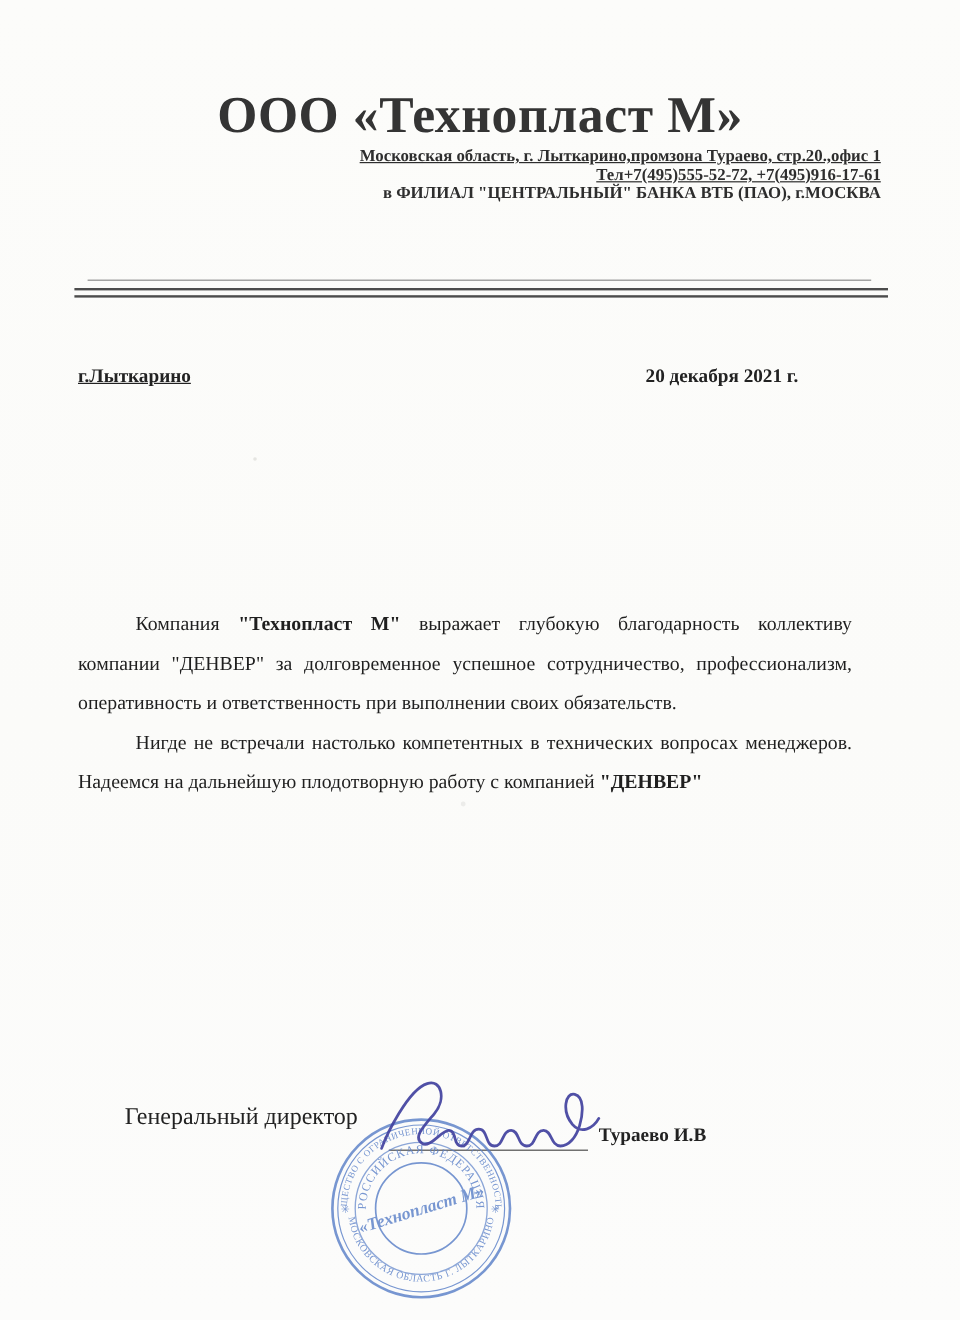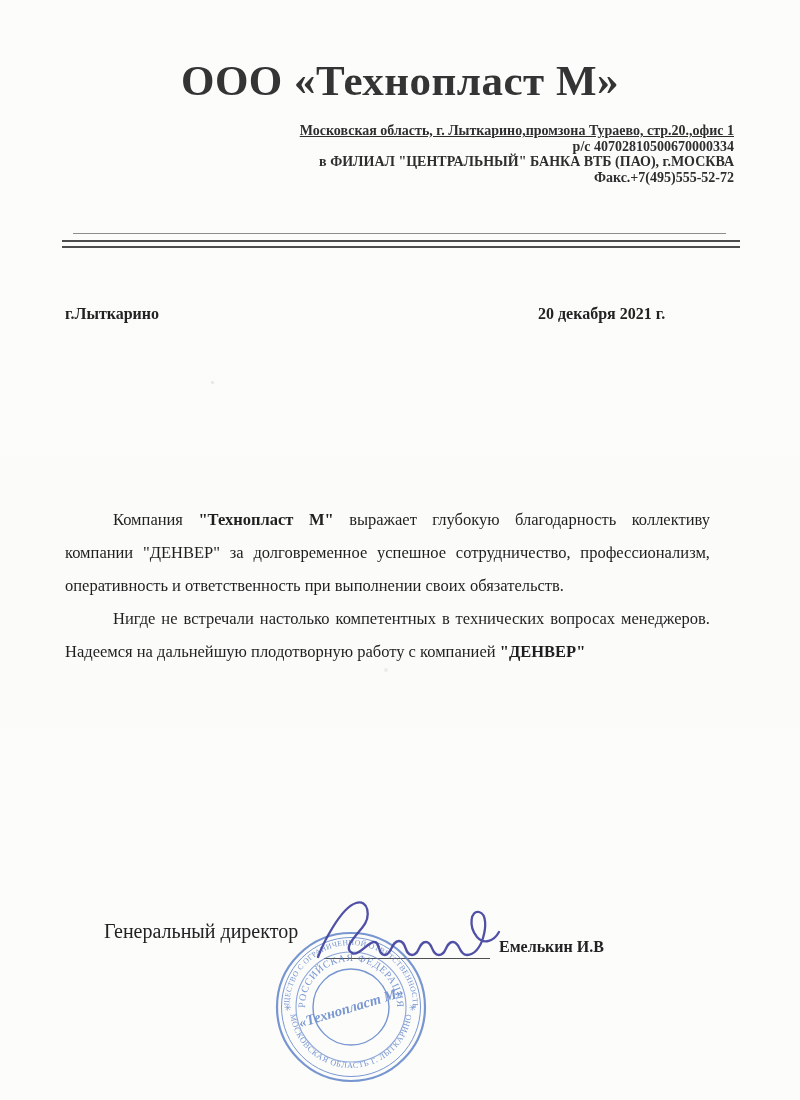--- a/index.html
+++ b/index.html
@@ -3,36 +3,36 @@
 <meta charset="utf-8">
 <style>
   html,body{margin:0;padding:0;}
   body{background:#e9e9e7;font-family:"Liberation Serif",serif;}
   .page{
     position:relative;width:800px;height:1100px;margin:0 auto;
     background:linear-gradient(180deg,#fcfcfa 0%,#fbfbf9 55%,#fcfcfb 100%);
     color:#262626;overflow:hidden;
   }
   .company-title{
-    position:absolute;top:56px;left:0;width:100%;text-align:center;
+    position:absolute;top:72px;left:0;width:100%;text-align:center;
     font-size:43px;font-weight:bold;letter-spacing:.5px;color:#343434;
     font-family:"Liberation Serif",serif;
   }
   .letterhead{
     position:absolute;top:123px;left:2px;width:732px;text-align:right;
     font-weight:bold;font-size:14px;line-height:15.6px;color:#2e2e2e;
   }
   .letterhead .ln{display:block;white-space:pre;}
   .letterhead .u{text-decoration:underline;}
   .rule-thin{position:absolute;top:233px;left:73px;width:653px;height:1px;background:#8d8d8d;}
   .rule-double{
     position:absolute;top:240px;left:62px;width:678px;height:4px;
     border-top:2px solid #4c4c4c;border-bottom:2px solid #4c4c4c;
   }
-  .city{position:absolute;top:305px;left:65px;font-size:16px;font-weight:bold;color:#222;}
+  .city{position:absolute;top:305px;left:65px;font-size:16px;font-weight:bold;color:#222;text-decoration:underline;}
   .date{position:absolute;top:305px;left:538px;font-size:16px;font-weight:bold;color:#222;text-align:center;}
   .body-text{
     position:absolute;top:503px;left:65px;width:645px;
     font-size:16.5px;line-height:33px;text-align:justify;color:#1f1f1f;
   }
   .body-text p{margin:0;text-indent:48px;}
   .sig-role{position:absolute;top:920px;left:104px;font-size:20px;font-weight:normal;color:#222;}
   .sig-name{position:absolute;top:938px;left:499px;font-size:16px;font-weight:bold;color:#222;}
   .sig-line{position:absolute;top:958px;left:324px;width:166px;height:1px;background:#4f4f4f;}
   .overlay{position:absolute;top:0;left:0;pointer-events:none;}
@@ -42,39 +42,38 @@
 </style>
 </head>
 <body>
 
 <div class="page">
 
   <div class="company-title">ООО «Технопласт М»</div>
 
   <div class="letterhead">
     <span class="ln u">Московская область, г. Лыткарино,промзона Тураево, стр.20.,офис 1</span>
-    <span class="ln">р/с 40702810500670000334</span>
+    <span class="ln u">Тел+7(495)555-52-72, +7(495)916-17-61</span>
     <span class="ln">в ФИЛИАЛ "ЦЕНТРАЛЬНЫЙ" БАНКА ВТБ (ПАО), г.МОСКВА</span>
-    <span class="ln">Факс.+7(495)555-52-72</span>
   </div>
 
   <div class="rule-thin"></div>
   <div class="rule-double"></div>
 
   <div class="city">г.Лыткарино</div>
   <div class="date">20 декабря 2021 г.</div>
 
   <div class="body-text">
     <p><span>Компания </span><b>"Технопласт М"</b><span> выражает глубокую благодарность коллективу компании "ДЕНВЕР" за долговременное успешное сотрудничество, профессионализм, оперативность и ответственность при выполнении своих обязательств.</span></p>
     <p><span>Нигде не встречали настолько компетентных в технических вопросах менеджеров. Надеемся на дальнейшую плодотворную работу с компанией </span><b>"ДЕНВЕР"</b></p>
   </div>
 
   <div class="sig-role">Генеральный директор</div>
   <div class="sig-line"></div>
-  <div class="sig-name">Емелькин И.В</div>
+  <div class="sig-name">Тураево И.В</div>
 
   <div class="speck a"></div>
   <div class="speck b"></div>
 
   <svg class="overlay" width="800" height="1100" viewBox="0 0 800 1100">
 
     <g opacity="0.82" fill="#5b80c8" stroke="none" font-family="Liberation Serif, serif">
       <circle cx="351" cy="1007" r="74" fill="none" stroke="#5b80c8" stroke-width="2.2"></circle>
       <circle cx="351" cy="1007" r="69.5" fill="none" stroke="#5b80c8" stroke-width="1"></circle>
       <circle cx="351" cy="1007" r="55" fill="none" stroke="#5b80c8" stroke-width="1.1" opacity="0.85"></circle>

